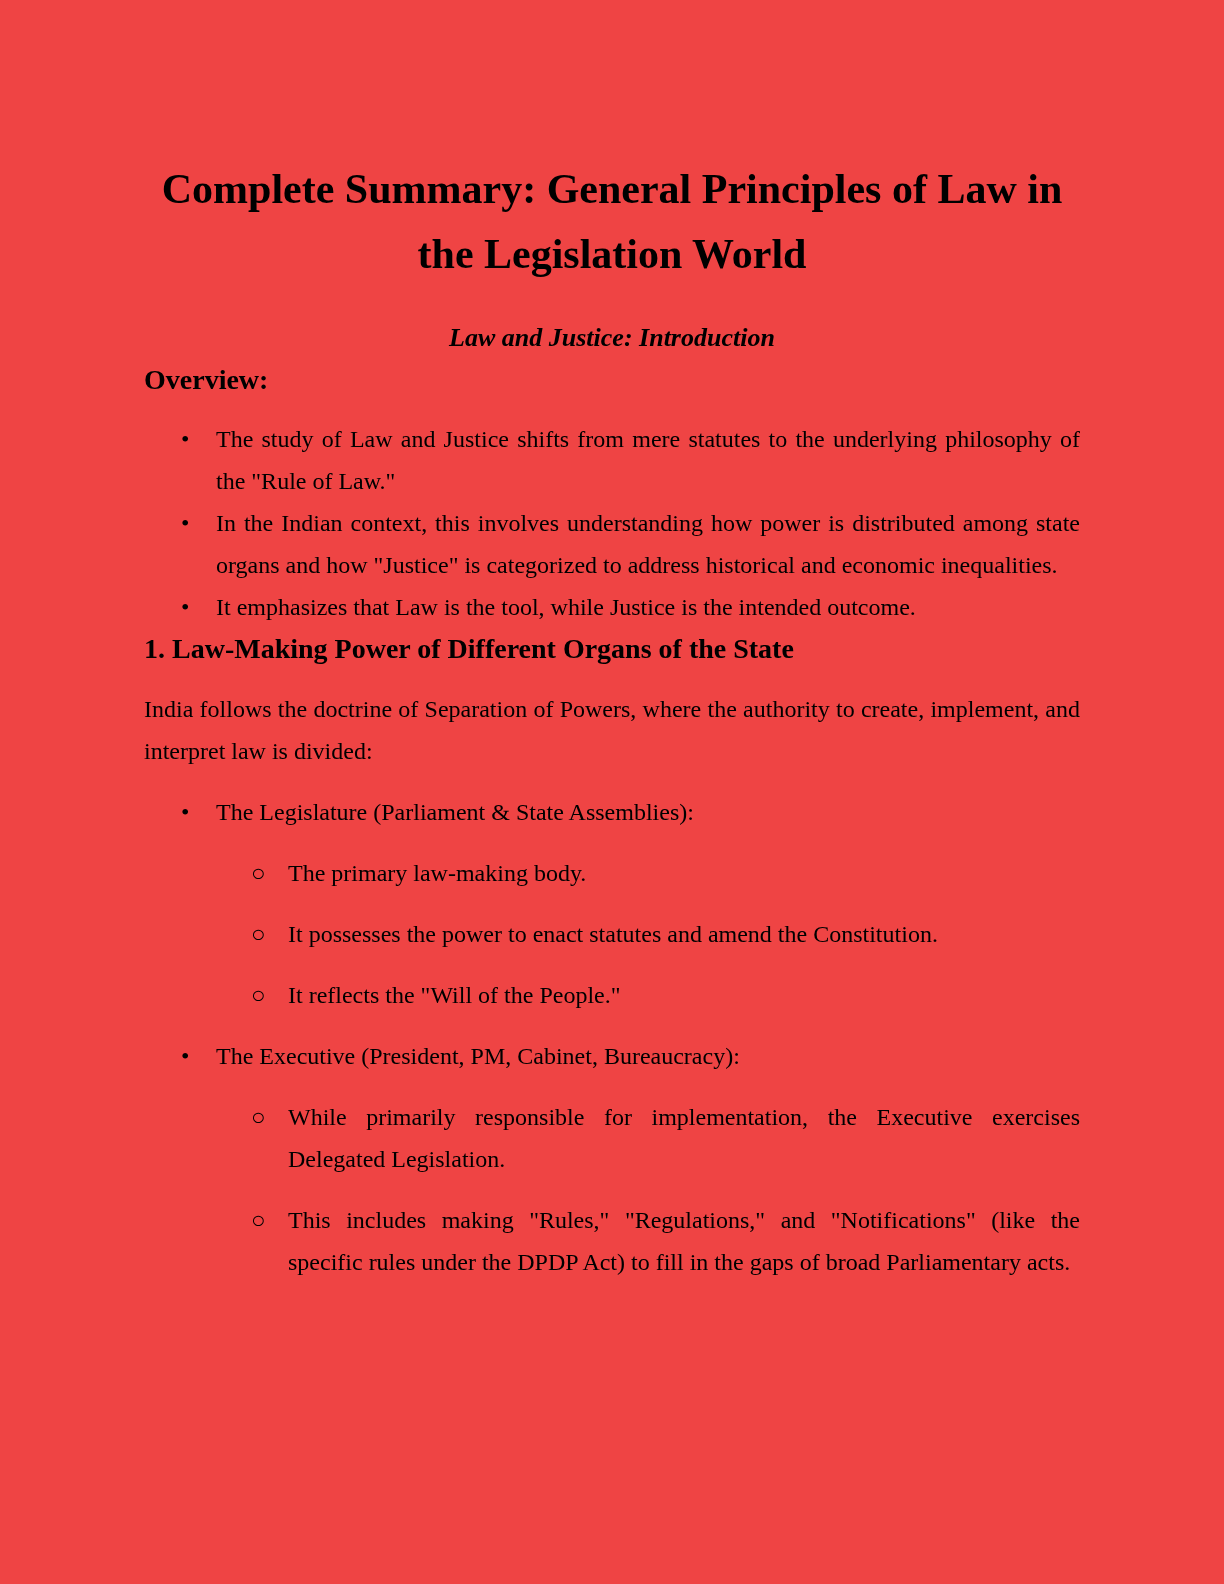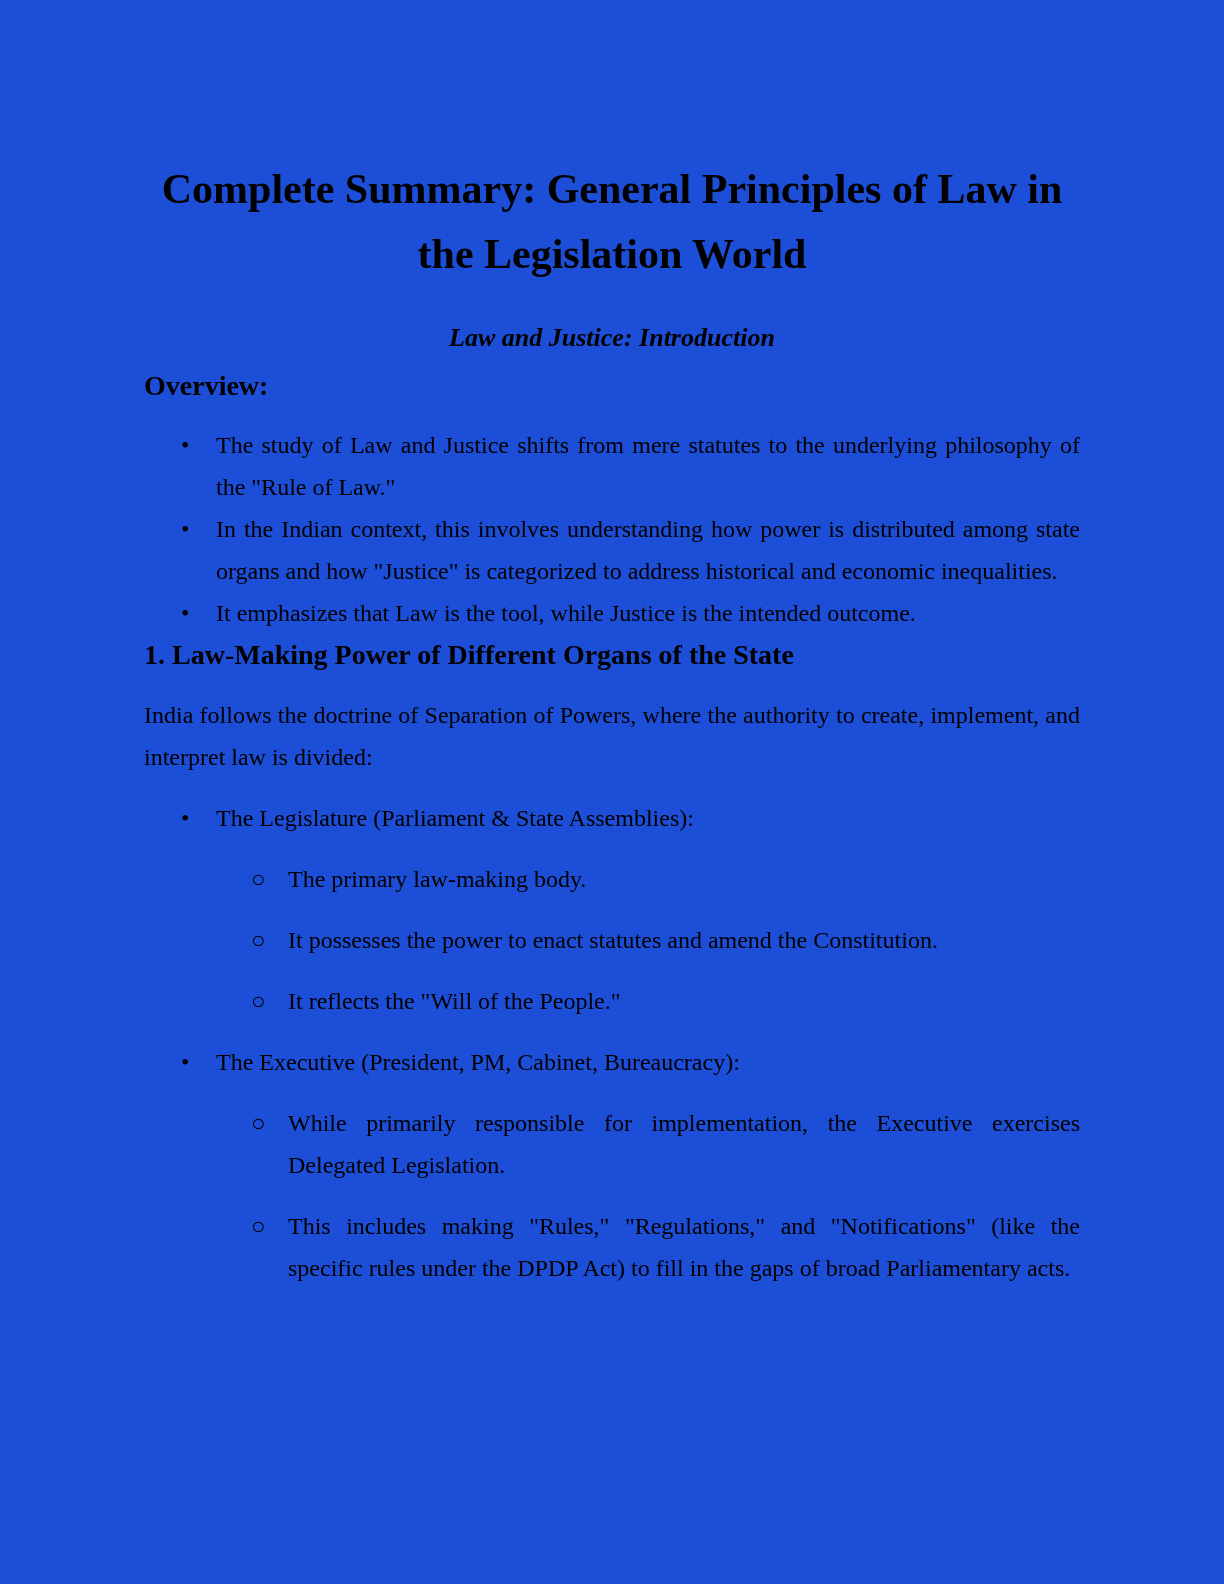--- a/index.html
+++ b/index.html
@@ -1,39 +1,39 @@
 <!DOCTYPE html>
 <html><head>
 <meta charset="utf-8">
 <style>
   html, body { margin: 0; padding: 0; background: #888; }
   .page {
     position: relative;
     width: 1224px;
     height: 1584px;
     margin: 0 auto;
-    background: #1d4ed8;
+    background: #ef4444;
     color: #000000;
     font-family: "Liberation Serif", "DejaVu Serif", serif;
     overflow: hidden;
   }
   .content {
     padding: 157px 144px 0 144px;
     width: 936px;
   }
   .doc-title {
     margin: 0;
     font-size: 42px;
     line-height: 65px;
     font-weight: 700;
     text-align: center;
   }
   .doc-title .tline { white-space: nowrap; }
   .doc-subtitle {
-    margin: 30px 0 6px 0;
+    margin: 30px 0 0 0;
     font-size: 26px;
     line-height: 42px;
     font-weight: 700;
     font-style: italic;
     text-align: center;
   }
   .block-heading {
     font-size: 28px;
     line-height: 42px;
     font-weight: 700;

